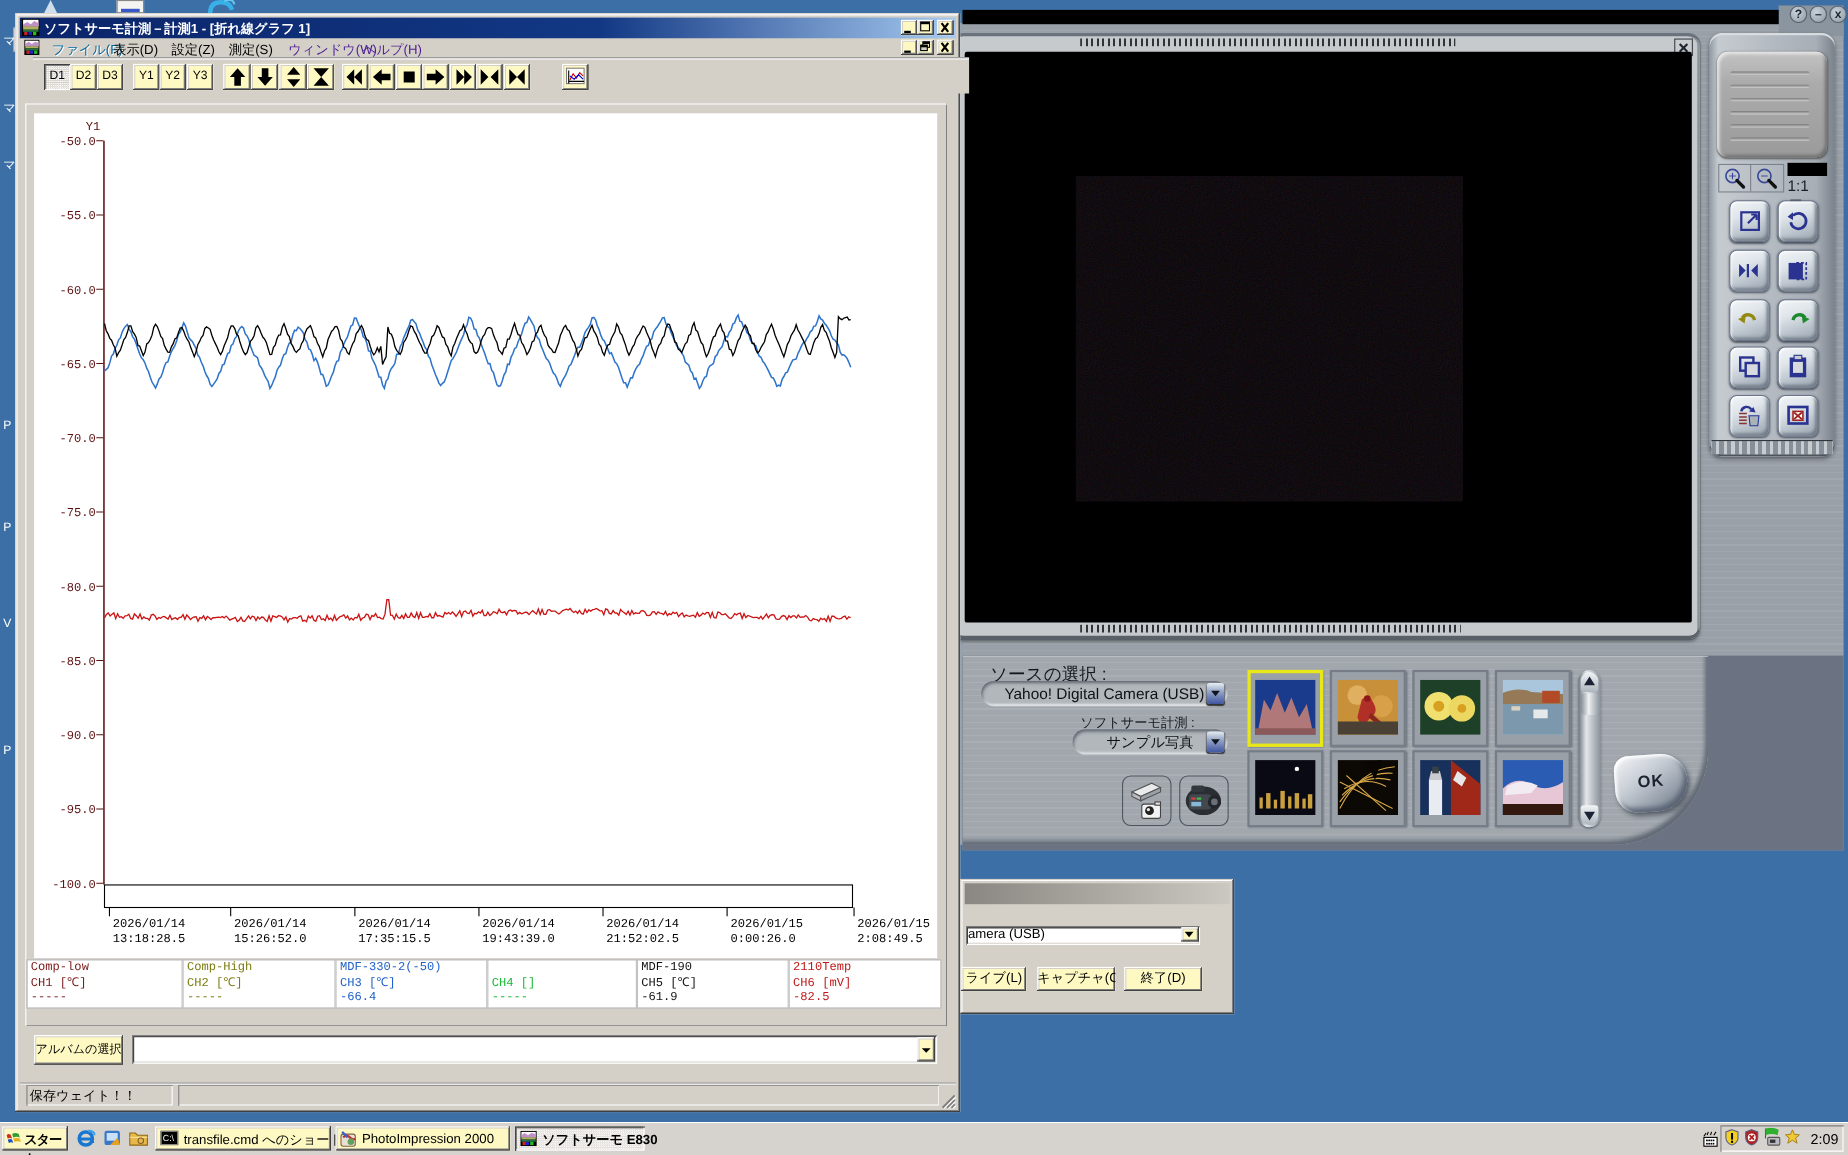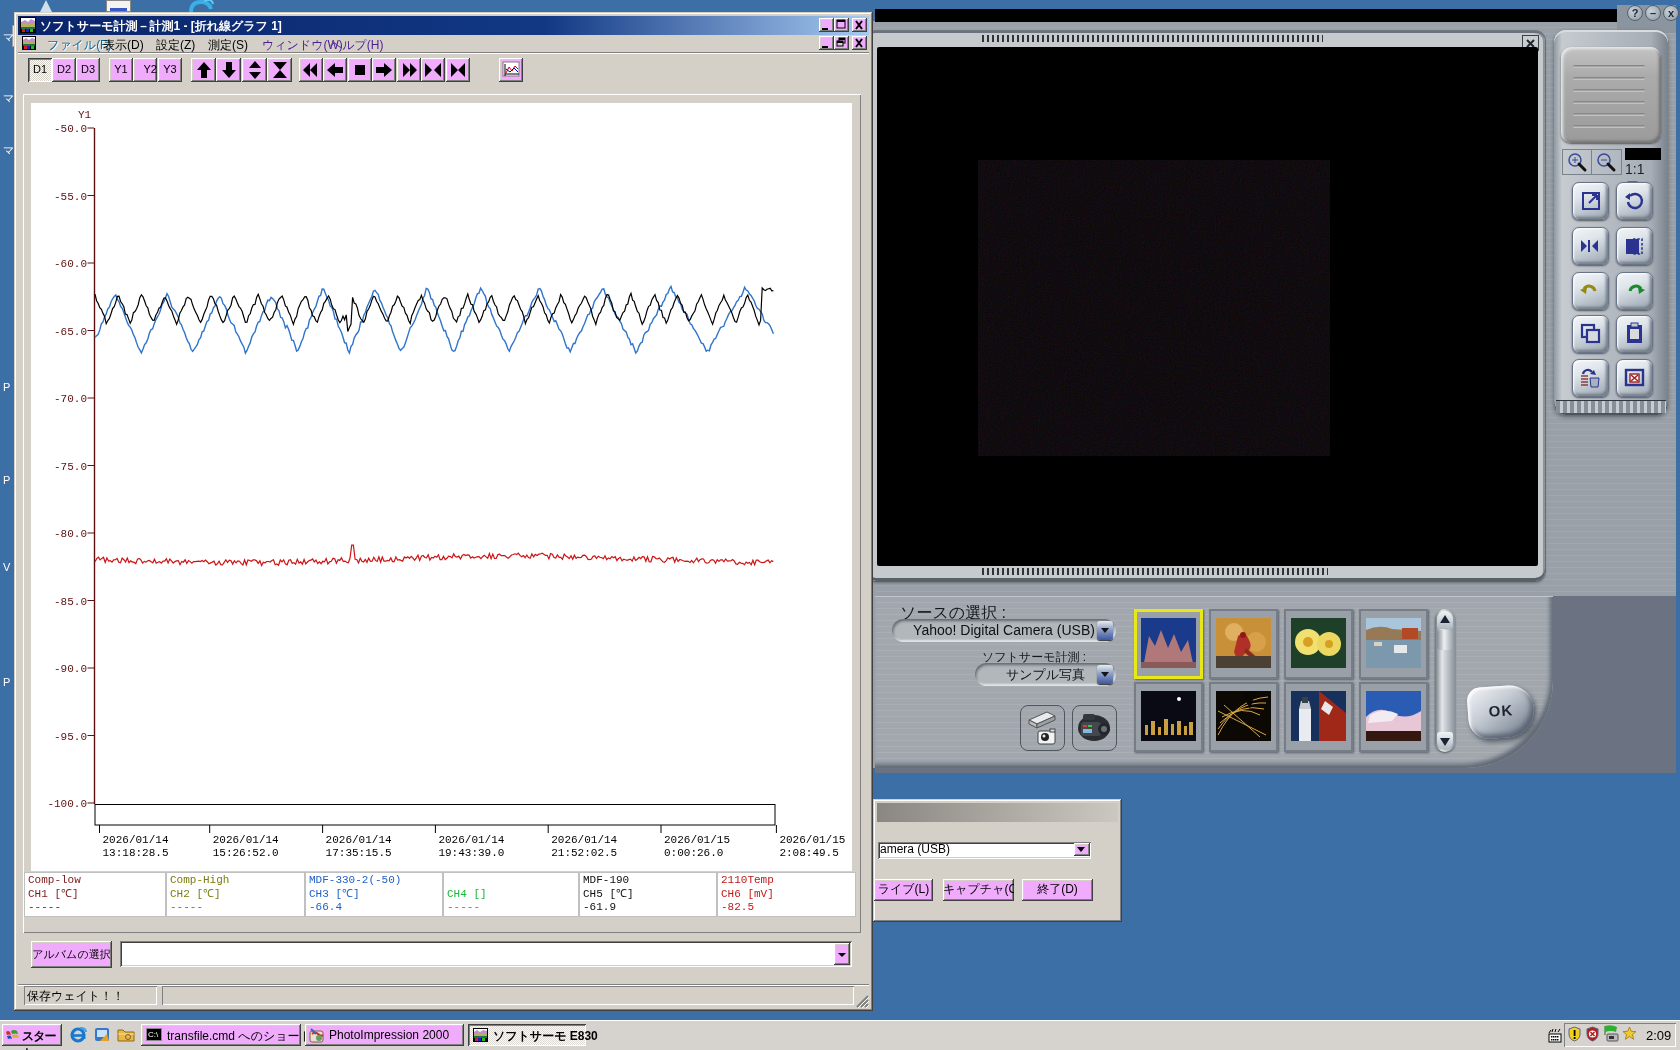--- a/index.html
+++ b/index.html
@@ -1,19 +1,19 @@
 <!DOCTYPE html>
 <html><head><meta charset="utf-8"><style>
 *{margin:0;padding:0;box-sizing:border-box}
 html,body{width:1680px;height:1050px;overflow:hidden}
 body{background:#3C6FA5;font-family:"Liberation Sans",sans-serif;position:relative}
 .abs{position:absolute}
 .winframe{box-shadow:inset -1px -1px #404040,inset 1px 1px #d4d0c8,inset -2px -2px #808080,inset 2px 2px #fff;background:#d4d0c8}
 .sunken{box-shadow:inset 1px 1px #808080,inset -1px -1px #fff,inset 2px 2px #404040,inset -2px -2px #d4d0c8}
-.btn{box-shadow:inset -1px -1px #404040,inset 1px 1px #fff,inset -2px -2px #808080,inset 2px 2px #d4d0c8;background:#f0abfc}
+.btn{box-shadow:inset -1px -1px #404040,inset 1px 1px #fff,inset -2px -2px #808080,inset 2px 2px #d4d0c8;background:#fef9c3}
 .pressed{box-shadow:inset 1px 1px #404040,inset -1px -1px #fff,inset 2px 2px #808080;background-image:repeating-conic-gradient(#fff 0% 25%,#d4d0c8 0% 50%);background-size:2px 2px}
 svg{display:block}
 </style></head><body>
 <div class="abs" style="left:40px;top:0;width:0;height:0;border-left:6px solid transparent;border-right:6px solid transparent;border-bottom:12px solid #cfe0ec"></div>
 <div class="abs" style="left:106px;top:0;width:25px;height:12px;background:#f4f4f0;border:1px solid #888">
     <div class="abs" style="left:3px;top:7px;width:17px;height:3px;background:#3858c8"></div>
   </div>
 <div class="abs" style="left:188px;top:0;width:26px;height:12px">
     <svg width="26" height="12">
       <path d="M3 12 Q3 2 13 2 Q21 2 23 9" fill="none" stroke="#38b0e8" stroke-width="4"></path>
@@ -361,26 +361,26 @@
           <rect x="2" y="4" width="6" height="5" fill="#d4d0c8" stroke="#000"></rect>
           <rect x="2" y="4" width="6" height="2" fill="#000"></rect>
         </svg>
       </div>
 <div class="abs btn" style="left:834px;top:2px;width:15px;height:14px;top:1px">
         <svg width="13" height="12" style="margin:1px">
           <path d="M3 2 L9 10 M9 2 L3 10" stroke="#000" stroke-width="2"></path>
         </svg>
       </div>
 </div>
-<div class="abs" style="left:4px;top:40px;width:851px;height:33px;background:#d4d0c8;box-shadow:inset 0 1px #808080,inset 0 2px #fff">
+<div class="abs" style="left:16px;top:40px;width:851px;height:33px;background:#d4d0c8;box-shadow:inset 0 1px #808080,inset 0 2px #fff">
 <div class="abs pressed" style="left:10px;top:6px;width:24px;height:24px;text-align:center;font-size:11px;line-height:22px">D1</div>
 <div class="abs btn" style="left:34px;top:6px;width:24px;height:24px;text-align:center;font-size:11px;line-height:22px">D2</div>
 <div class="abs btn" style="left:58px;top:6px;width:24px;height:24px;text-align:center;font-size:11px;line-height:22px">D3</div>
 <div class="abs btn" style="left:91px;top:6px;width:24px;height:24px;text-align:center;font-size:11px;line-height:22px">Y1</div>
-<div class="abs btn" style="left:115px;top:6px;width:24px;height:24px;text-align:right;font-size:11px;line-height:22px">Y2</div>
+<div class="abs btn" style="left:115px;top:6px;width:24px;height:24px;text-align:center;font-size:11px;line-height:22px">Y2</div>
 <div class="abs btn" style="left:140px;top:6px;width:24px;height:24px;text-align:center;font-size:11px;line-height:22px">Y3</div>
 <div class="abs btn" style="left:173px;top:6px;width:25px;height:24px;text-align:center;font-size:11px;line-height:22px">
         <svg width="22" height="22" style="margin:1px auto">
           <path d="M11 3 L18 11 L14 11 L14 19 L8 19 L8 11 L4 11 Z" fill="#000"></path>
         </svg>
       </div>
 <div class="abs btn" style="left:198px;top:6px;width:25px;height:24px;text-align:center;font-size:11px;line-height:22px">
         <svg width="22" height="22" style="margin:1px auto">
           <path d="M11 19 L18 11 L14 11 L14 3 L8 3 L8 11 L4 11 Z" fill="#000"></path>
         </svg>

